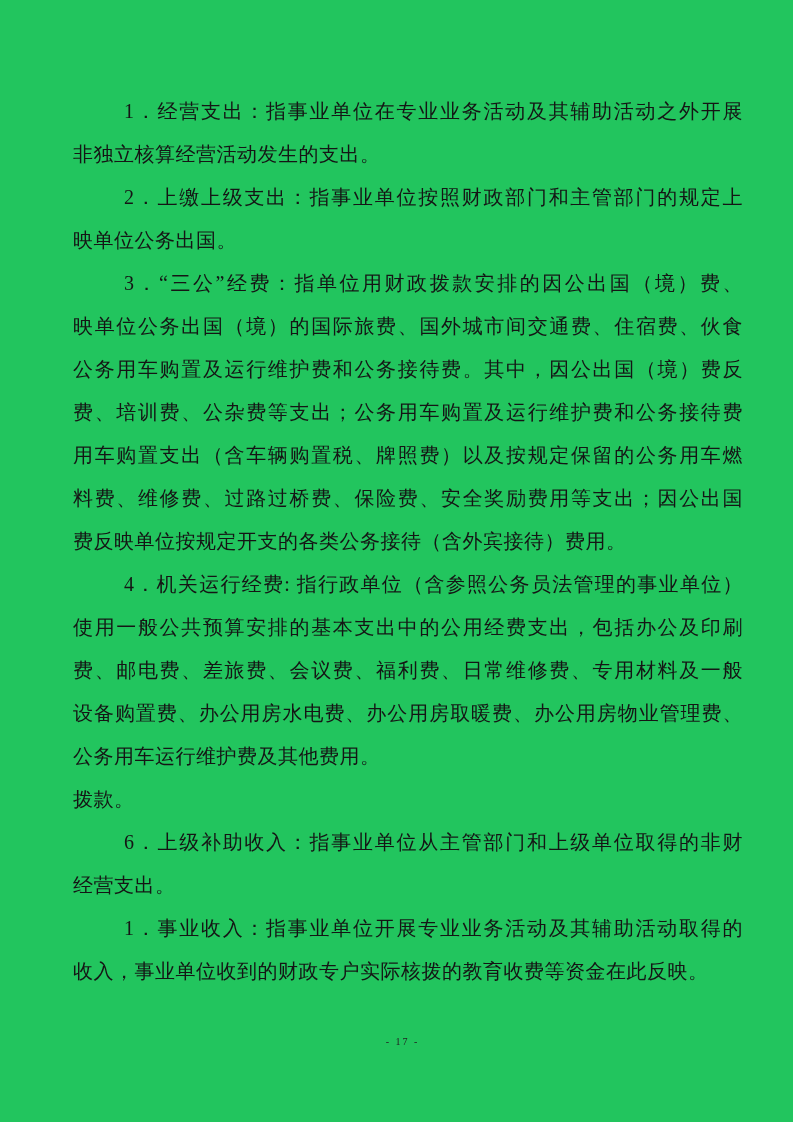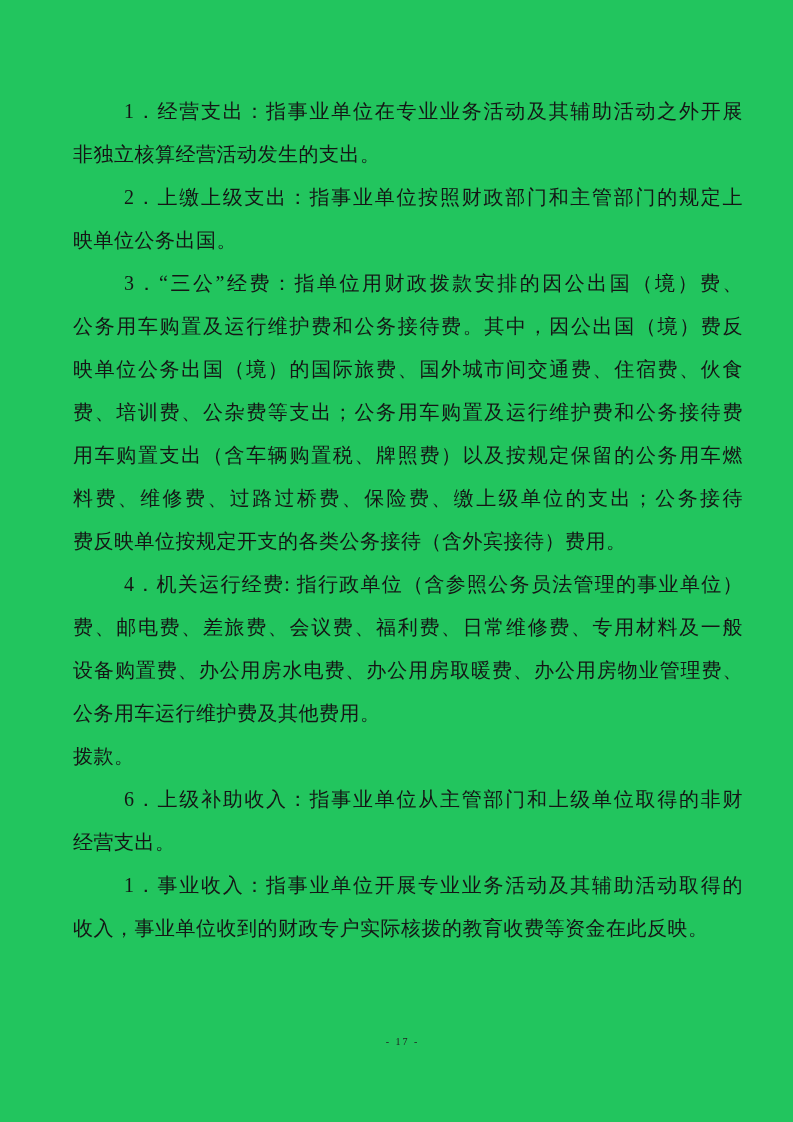--- a/index.html
+++ b/index.html
@@ -52,27 +52,28 @@
 </head>
 <body>
 
 <div class="page">
   <div class="body-text">
     <div class="line ind">1．经营支出：指事业单位在专业业务活动及其辅助活动之外开展</div>
     <div class="line end">非独立核算经营活动发生的支出。</div>
     <div class="line ind">2．上缴上级支出：指事业单位按照财政部门和主管部门的规定上</div>
     <div class="line end">映单位公务出国。</div>
     <div class="line ind">3．“三公”经费：指单位用财政拨款安排的因公出国（境）费、</div>
+    <div class="line">映单位公务出国（境）的国际旅费、国外城市间交通费、住宿费、伙食</div>
     <div class="line">公务用车购置及运行维护费和公务接待费。其中，因公出国（境）费反</div>
-    <div class="line">映单位公务出国（境）的国际旅费、国外城市间交通费、住宿费、伙食</div>
     <div class="line">费、培训费、公杂费等支出；公务用车购置及运行维护费和公务接待费</div>
     <div class="line">用车购置支出（含车辆购置税、牌照费）以及按规定保留的公务用车燃</div>
-    <div class="line">料费、维修费、过路过桥费、保险费、缴上级单位的支出；公务接待</div>
+    <div class="line">料费、维修费、过路过桥费、保险费、安全奖励费用等支出；因公出国</div>
     <div class="line end">费反映单位按规定开支的各类公务接待（含外宾接待）费用。</div>
     <div class="line ind">4．机关运行经费: 指行政单位（含参照公务员法管理的事业单位）</div>
+    <div class="line">使用一般公共预算安排的基本支出中的公用经费支出，包括办公及印刷</div>
     <div class="line">费、邮电费、差旅费、会议费、福利费、日常维修费、专用材料及一般</div>
     <div class="line">设备购置费、办公用房水电费、办公用房取暖费、办公用房物业管理费、</div>
     <div class="line end">公务用车运行维护费及其他费用。</div>
     <div class="line end">拨款。</div>
     <div class="line ind">6．上级补助收入：指事业单位从主管部门和上级单位取得的非财</div>
     <div class="line end">经营支出。</div>
     <div class="line ind">1．事业收入：指事业单位开展专业业务活动及其辅助活动取得的</div>
     <div class="line end">收入，事业单位收到的财政专户实际核拨的教育收费等资金在此反映。</div>
   </div>
   <div class="page-number">- 17 -</div>

